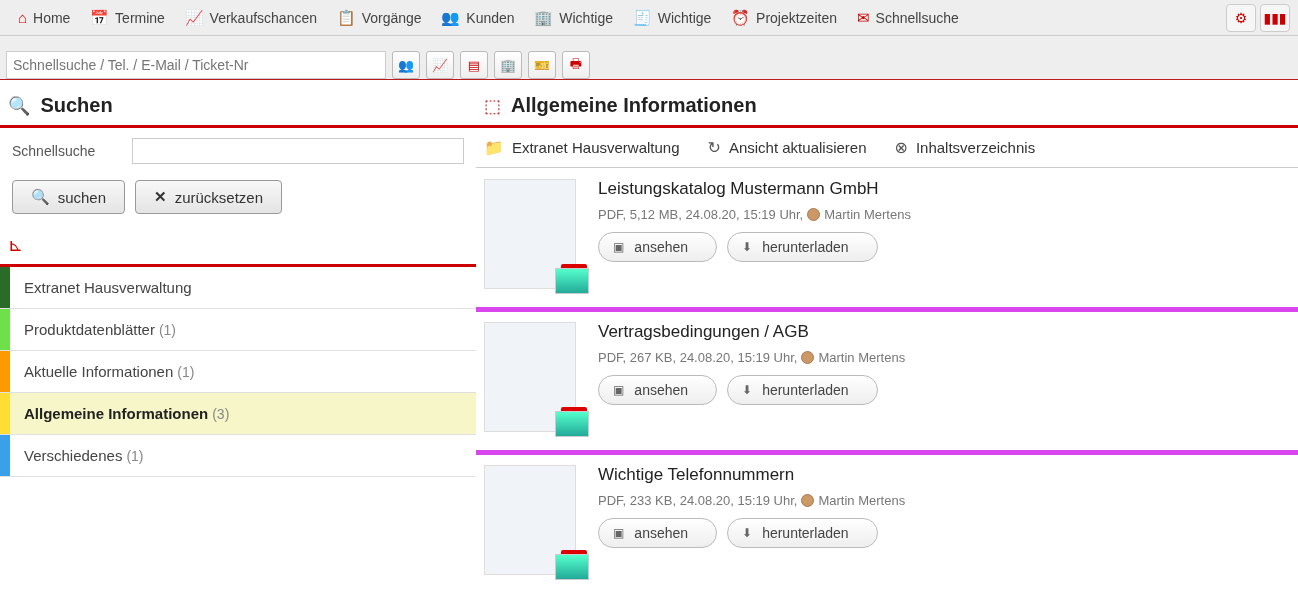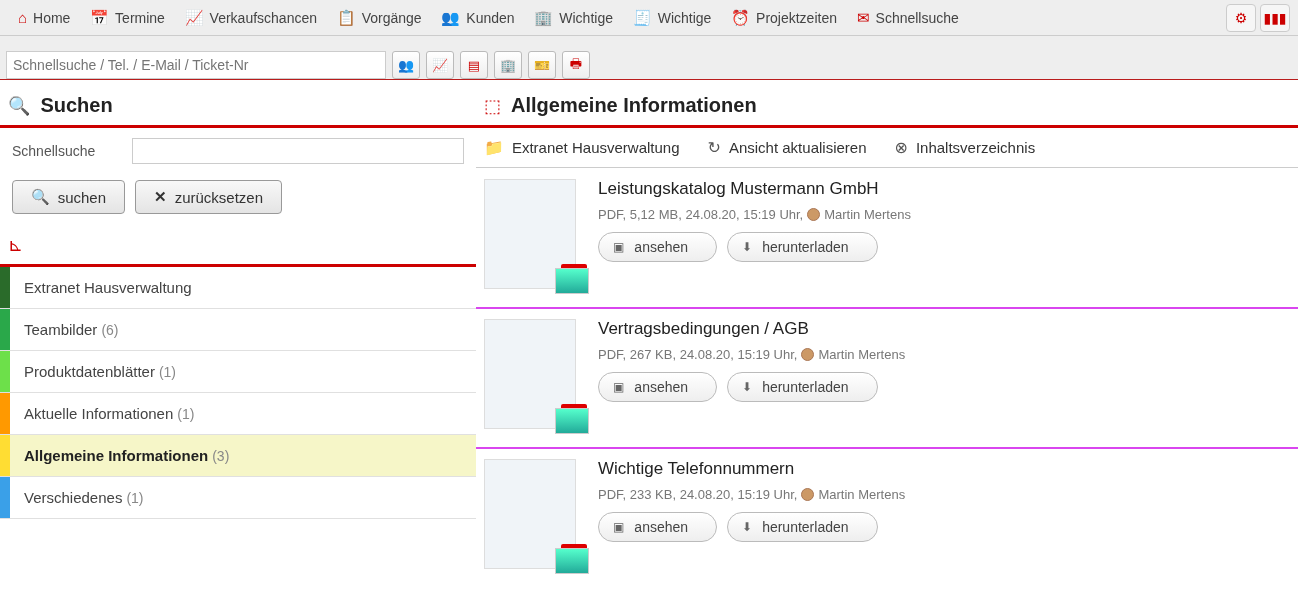--- a/index.html
+++ b/index.html
@@ -32,21 +32,21 @@
 .toc-color { width:10px; height:100%; }
 .toc-label { padding-left:14px; font-size:15px; color:#444; }
 .toc-count { color:#888; font-size:14px; margin-left:4px; }
 .toc-item.active { background:#f6f6c8; }
 .toc-item.active .toc-label { font-weight:bold; color:#222; }
 .right-actions { display:flex; align-items:center; padding:10px 8px; border-bottom:1px solid #ccc; gap:28px; }
 .action-link { display:flex; align-items:center; cursor:pointer; font-size:15px; color:#333; }
 .action-link .icon { margin-right:8px; font-size:16px; color:#555; }
 .action-link.red .icon { color:#c00; }
 .doc { display:flex; padding:10px 8px 18px 8px; border-top:1px solid transparent; }
-.doc + .doc { border-top:2px solid #d946ef;justify-content:flex-end; }
+.doc + .doc { border-top:5px solid #d946ef;justify-content:flex-end; }
 .thumb { width:92px; height:110px; background:#f0f4f8; border:1px solid #ddd; position:relative; flex-shrink:0; }
 .thumb .pdf-badge { position:absolute; bottom:10px; right:-12px; background:#d00; color:#fff; font-size:9px; font-weight:bold; padding:2px 4px; border-radius:2px; }
 .thumb .teal { position:absolute; bottom:-6px; right:-14px; width:34px; height:26px; background:linear-gradient(#5fc,#2a9); border:1px solid #ccc; }
 .doc-body { padding-left:22px; flex:1; }
 .doc-title { font-size:17px; font-weight:normal; color:#222; margin-bottom:8px; }
 .doc-meta { font-size:13px; color:#777; display:flex; align-items:center; gap:4px; margin-bottom:10px; }
 .doc-meta .avatar { width:13px; height:13px; border-radius:50%; background:#c96; display:inline-block; border:1px solid #a75; }
 .doc-btns { display:flex; gap:10px; }
 .pill { height:30px; padding:0 28px 0 14px; border:1px solid #bbb; border-radius:16px; background:linear-gradient(#fff,#eee); cursor:pointer; display:flex; align-items:center; font-size:14px; color:#444; }
 .pill .icon { margin-right:10px; color:#666; font-size:12px; }
@@ -147,25 +147,20 @@
     </div>
     <div class="toc-title">
       <span class="icon">⊾</span>
     </div>
     <div id="toc-list">
         <div class="toc-item">
           <div class="toc-color" style="background:#2a6b2a"></div>
           <span class="toc-label">Extranet Hausverwaltung</span>
         </div>
         <div class="toc-item">
-          <div class="toc-color" style="background:#2aa84a"></div>
-          <span class="toc-label">Teambilder</span>
-          <span class="toc-count"> (6)</span>
-        </div>
-        <div class="toc-item">
           <div class="toc-color" style="background:#6de04a"></div>
           <span class="toc-label">Produktdatenblätter</span>
           <span class="toc-count"> (1)</span>
         </div>
         <div class="toc-item">
           <div class="toc-color" style="background:#ff9900"></div>
           <span class="toc-label">Aktuelle Informationen</span>
           <span class="toc-count"> (1)</span>
         </div>
         <div class="toc-item active">

